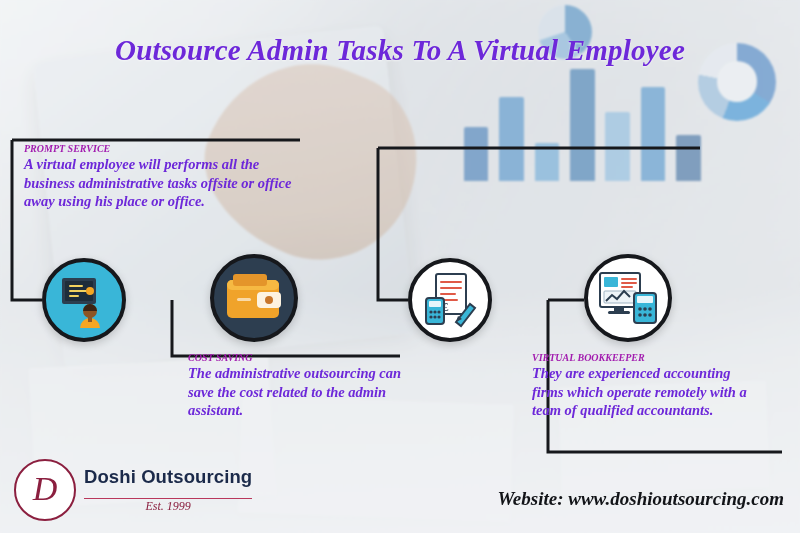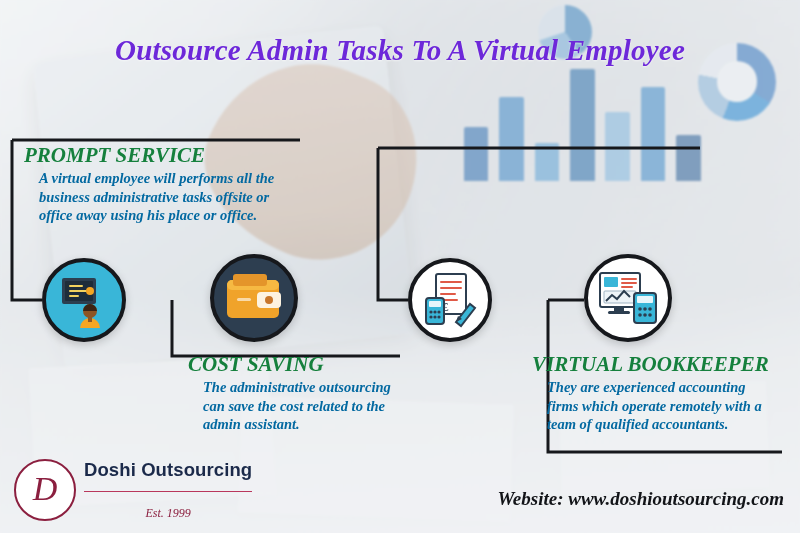--- a/index.html
+++ b/index.html
@@ -132,34 +132,33 @@
   
   .lines {
     position: absolute;
     inset: 0;
     pointer-events: none;
   }
 
   
   .block { position: absolute; }
   .block .heading {
-    font-size: 21px;
-    font-weight: bold;
-    font-style: italic;
-    color: #15803d;
+    font-size: 10px;
+    font-weight: bold;
+    font-style: italic;
+    color: #a21caf;
     margin-bottom: 1px;
     white-space: nowrap;
   }
   .block .body {
     font-size: 14.5px;
     font-style: italic;
     font-weight: bold;
-    color: #0369a1;
+    color: #6d28d9;
     line-height: 1.28;
-    margin-left: 15px;
   }
 
   
   .icon-circle {
     position: absolute;
     border-radius: 50%;
     background: #fff;
     border: 4px solid #16181c;
     box-sizing: border-box;
     display: flex;
@@ -212,21 +211,21 @@
     color: #1b2a4a;
     letter-spacing: .1px;
   }
   .logo-est {
     font-family: "Liberation Serif", serif;
     font-size: 12px;
     font-style: italic;
     color: #8b1f3f;
     border-top: 1px solid #b9375c;
     margin-top: 10px;
-    padding-top: 15px;
+    padding-top: 1px;
     width: 100%;
     text-align: center;
   }
   .contact {
     position: absolute;
     right: 16px;
     bottom: 20px;
     text-align: left;
     font-size: 19px;
     font-style: italic;

